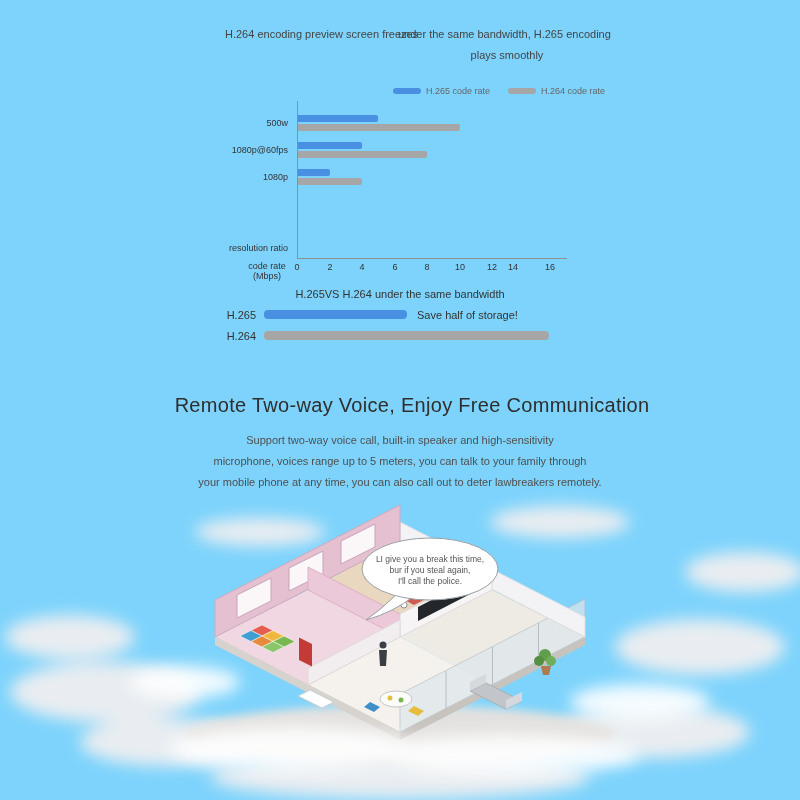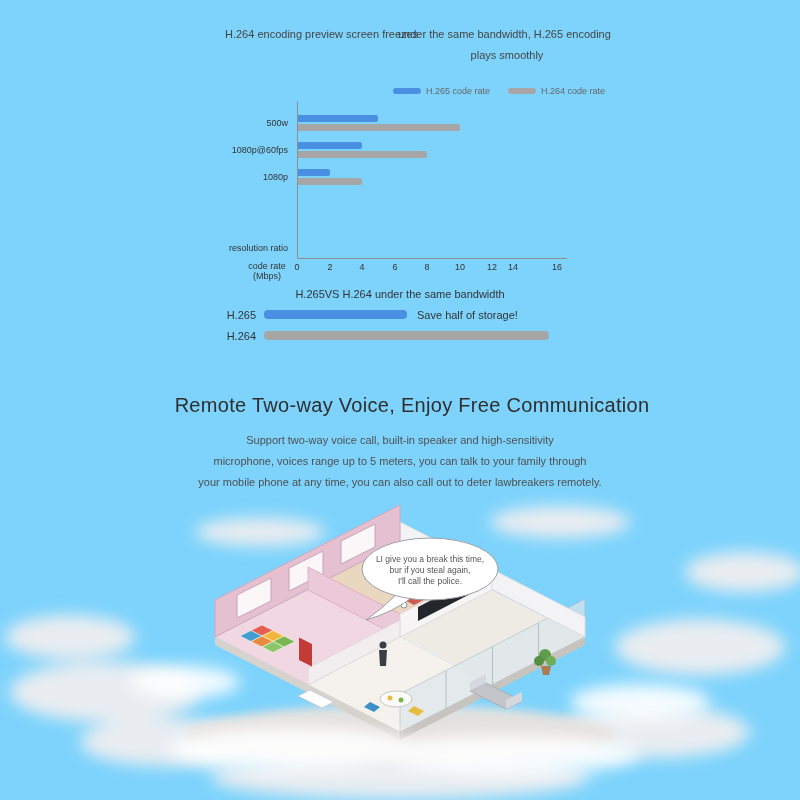--- a/index.html
+++ b/index.html
@@ -100,21 +100,21 @@
   </div>
   <div id="bw-ticks" class="abs bw-ticks">
       <span class="bw-tick" style="left: 0px;">0</span>
       <span class="bw-tick" style="left: 33px;">2</span>
       <span class="bw-tick" style="left: 65px;">4</span>
       <span class="bw-tick" style="left: 98px;">6</span>
       <span class="bw-tick" style="left: 130px;">8</span>
       <span class="bw-tick" style="left: 163px;">10</span>
       <span class="bw-tick" style="left: 195px;">12</span>
       <span class="bw-tick" style="left: 216px;">14</span>
-      <span class="bw-tick" style="left: 260px;">16</span>
+      <span class="bw-tick" style="left: 253px;">16</span>
     </div>
   <div class="abs caption1">H.265VS H.264 under the same bandwidth</div>
 
   <div id="storage-rows" class="abs st-rows">
       <div class="st-row">
         <div class="st-label">H.265</div>
         <div class="st-bar" style="width: 143px; background: rgb(74, 144, 226);"></div>
         <div class="st-note">Save half of storage!</div>
       </div>
       <div class="st-row">

